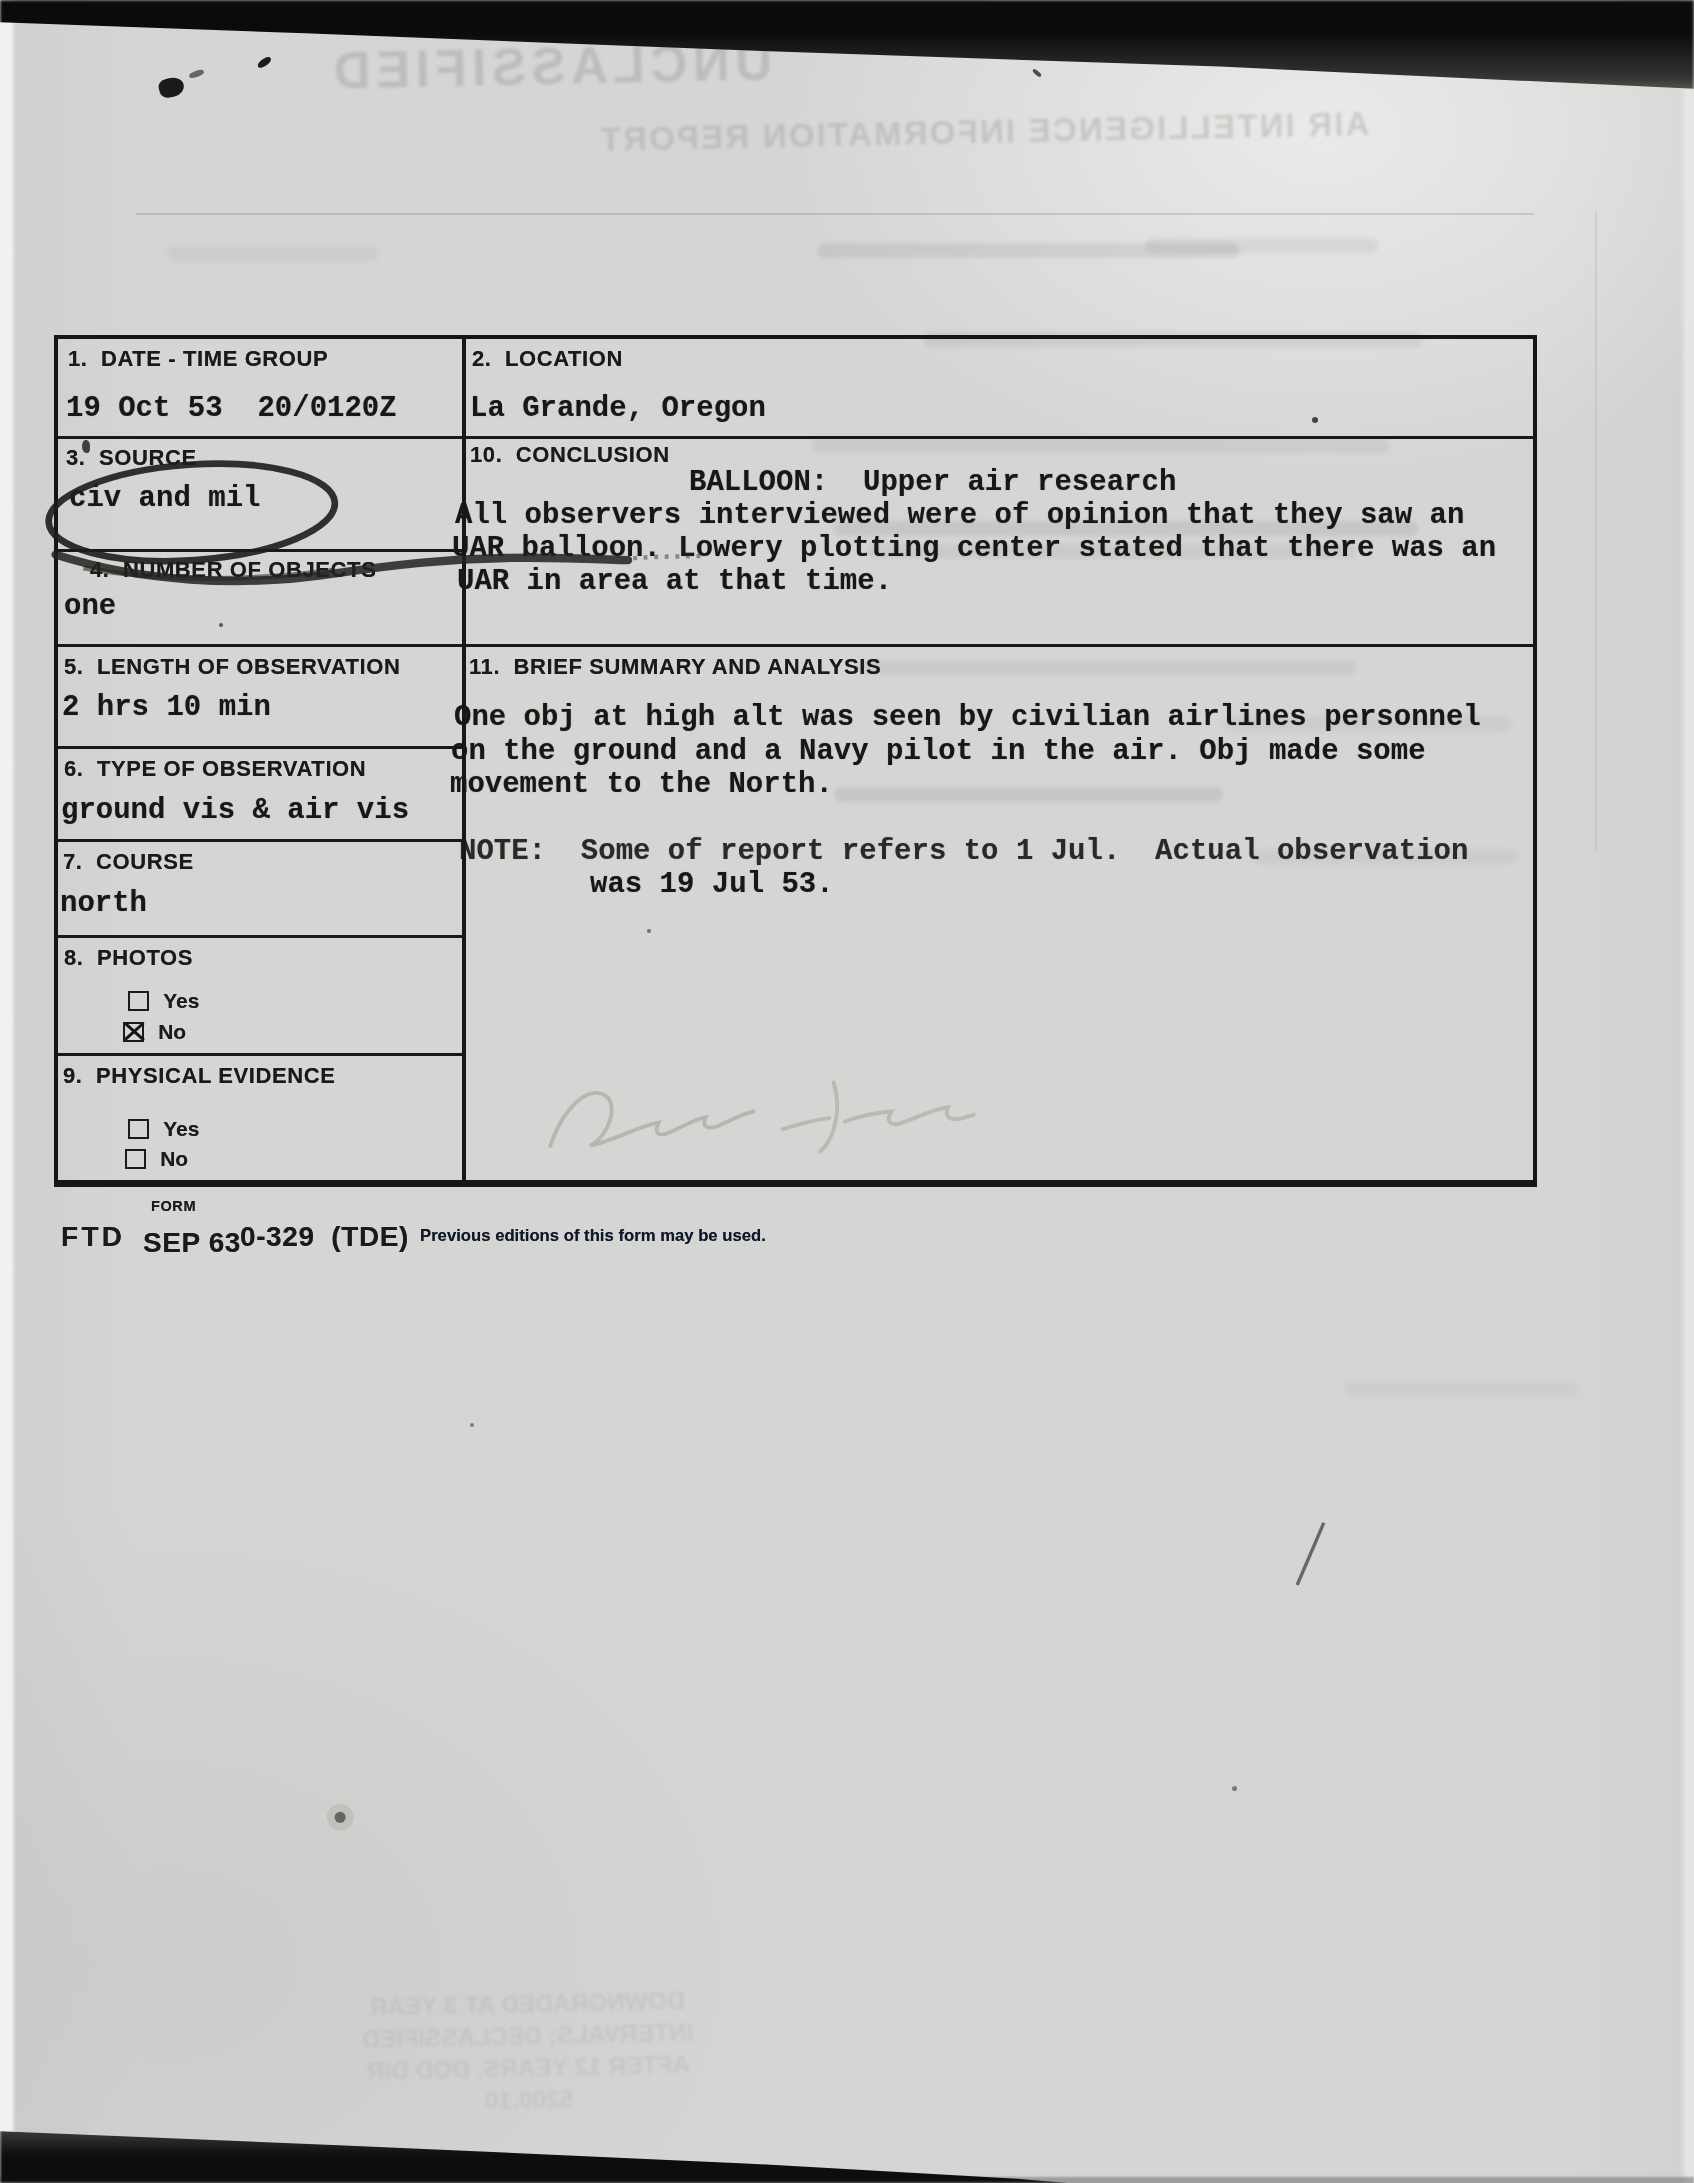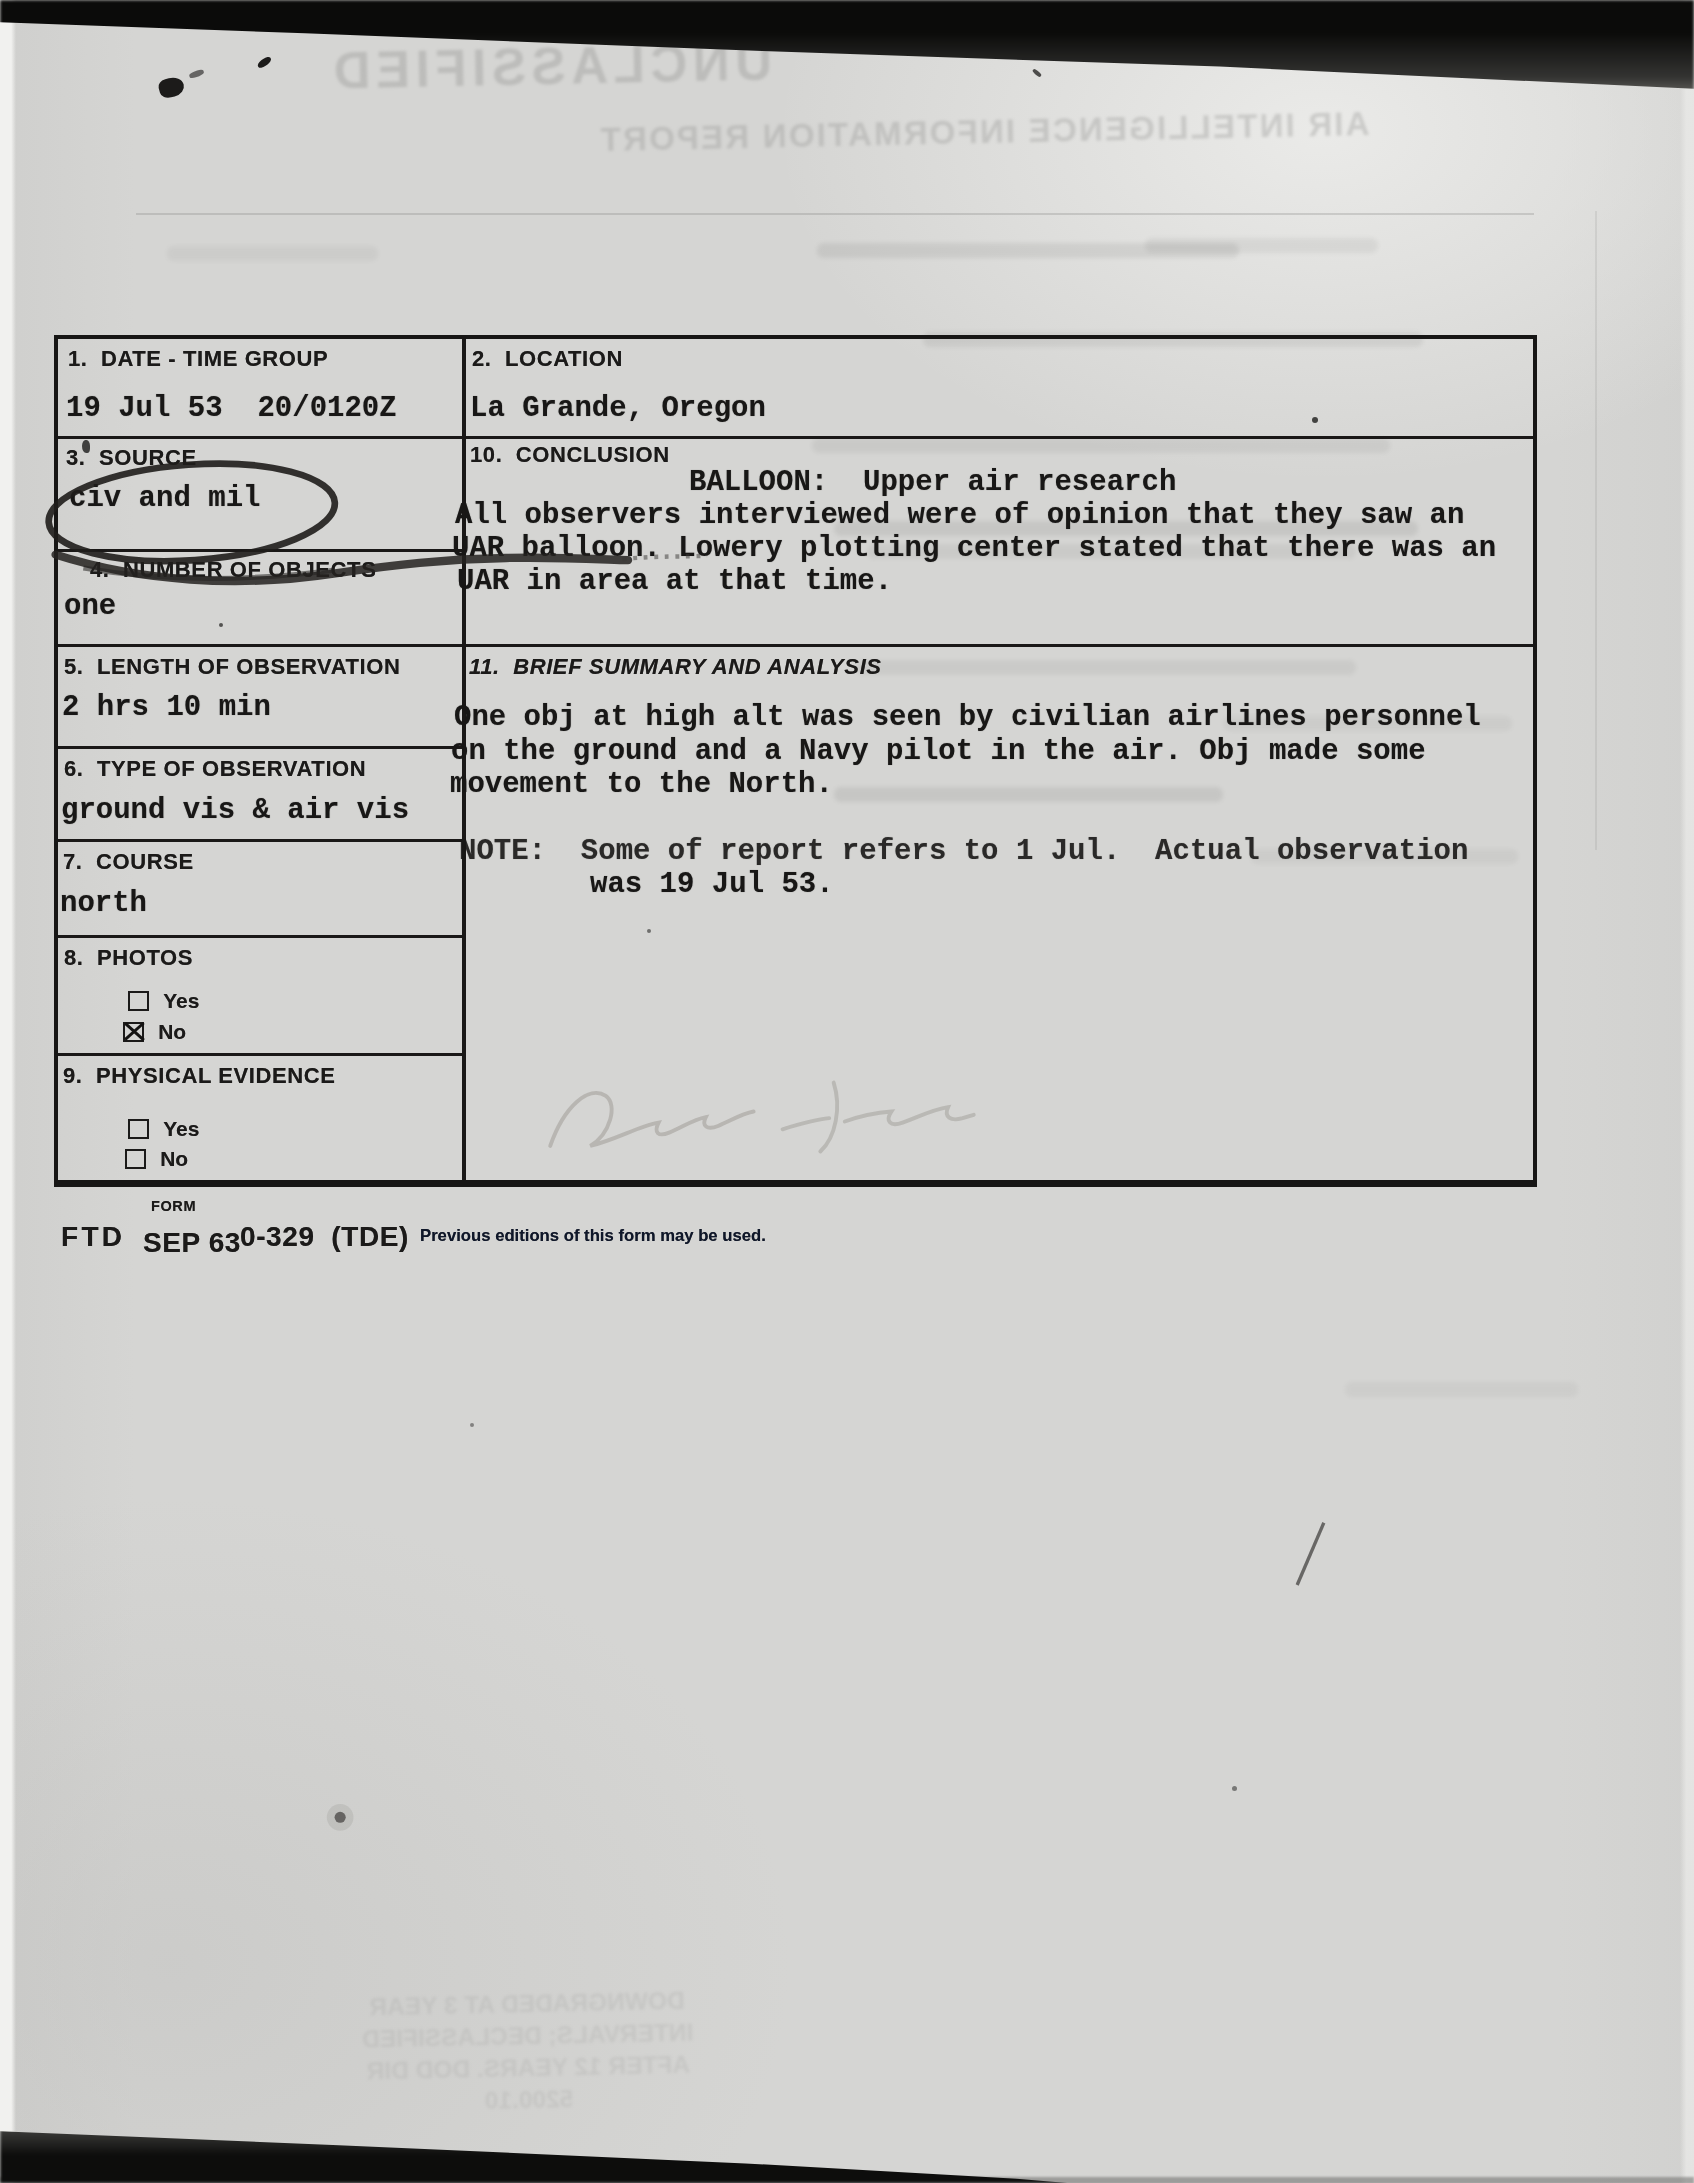--- a/index.html
+++ b/index.html
@@ -86,21 +86,21 @@
     <div class="line h" style="left:0;top:407px;width:408px;"></div>
     <div class="line h" style="left:0;top:500px;width:408px;"></div>
     <div class="line h" style="left:0;top:596px;width:408px;"></div>
     <div class="line h" style="left:0;top:714px;width:408px;"></div>
 
     <div class="line h" style="left:404px;top:97px;right:0;"></div>
     <div class="line h" style="left:404px;top:305px;right:0;"></div>
   </div>
 
   <div class="txt lbl" style="left:68px;top:346px;">1.  DATE - TIME GROUP</div>
-  <div class="txt typed" style="left:66px;top:392px;">19 Jul 53  20/0120Z</div>
+  <div class="txt typed" style="left:66px;top:392px;">19 Oct 53  20/0120Z</div>
 
   <div class="txt lbl" style="left:472px;top:346px;">2.  LOCATION</div>
   <div class="txt typed" style="left:470px;top:392px;">La Grande, Oregon</div>
 
   <div class="txt lbl" style="left:66px;top:445px;">3.  SOURCE</div>
   <div class="txt typed" style="left:69px;top:482px;">civ and mil</div>
 
   <div class="txt lbl" style="left:66px;top:557px;margin-left:24px;">4.  NUMBER OF OBJECTS</div>
   <div class="txt typed" style="left:64px;top:590px;">one</div>
 
@@ -132,21 +132,21 @@
     <span class="cbox"></span>
     <span class="cblabel">No</span>
   </div>
 
   <div class="txt lbl" style="left:470px;top:442px;">10.  CONCLUSION</div>
   <div class="txt typed" style="left:689px;top:466px;">BALLOON:  Upper air research</div>
   <div class="txt typed" style="left:455px;top:499px;">All observers interviewed were of opinion that they saw an</div>
   <div class="txt typed" style="left:452px;top:532px;">UAR balloon. Lowery plotting center stated that there was an</div>
   <div class="txt typed" style="left:457px;top:565px;">UAR in area at that time.</div>
 
-  <div class="txt lbl" style="left:469px;top:654px;font-style:italic;">11.  BRIEF SUMMARY AND ANALYSIS</div>
+  <div class="txt lbl" style="left:469px;top:654px;">11.  BRIEF SUMMARY AND ANALYSIS</div>
   <div class="txt typed" style="left:454px;top:701px;">One obj at high alt was seen by civilian airlines personnel</div>
   <div class="txt typed" style="left:451px;top:735px;">on the ground and a Navy pilot in the air. Obj made some</div>
   <div class="txt typed" style="left:450px;top:768px;">movement to the North.</div>
   <div class="txt typed" style="left:459px;top:835px;opacity:.9;">NOTE:  Some of report refers to 1 Jul.  Actual observation</div>
   <div class="txt typed" style="left:590px;top:868px;">was 19 Jul 53.</div>
 
   <div class="txt foot lbl" style="left:151px;top:1198px;font-size:14.5px;">FORM</div>
   <div class="txt foot lbl" style="left:61px;top:1221px;font-size:28px;letter-spacing:3.3px;">FTD</div>
   <div class="txt foot lbl" style="left:143px;top:1227px;font-size:28px;">SEP 63</div>
   <div class="txt foot lbl" style="left:240px;top:1221px;font-size:28px;">0-329  (TDE)</div>

